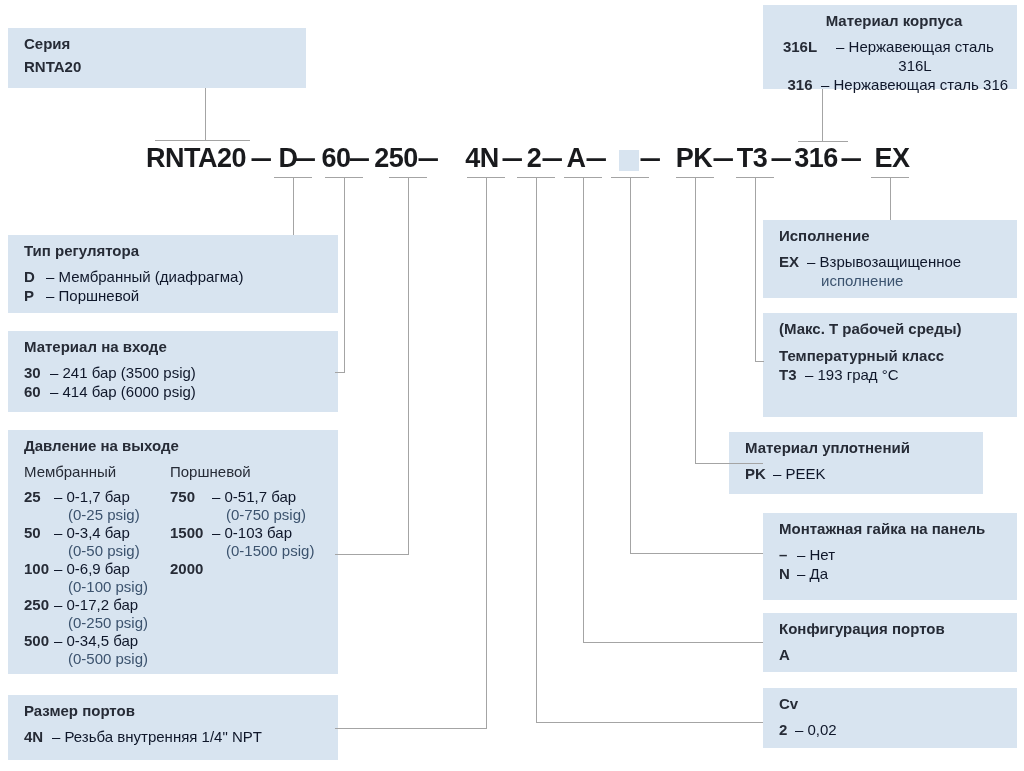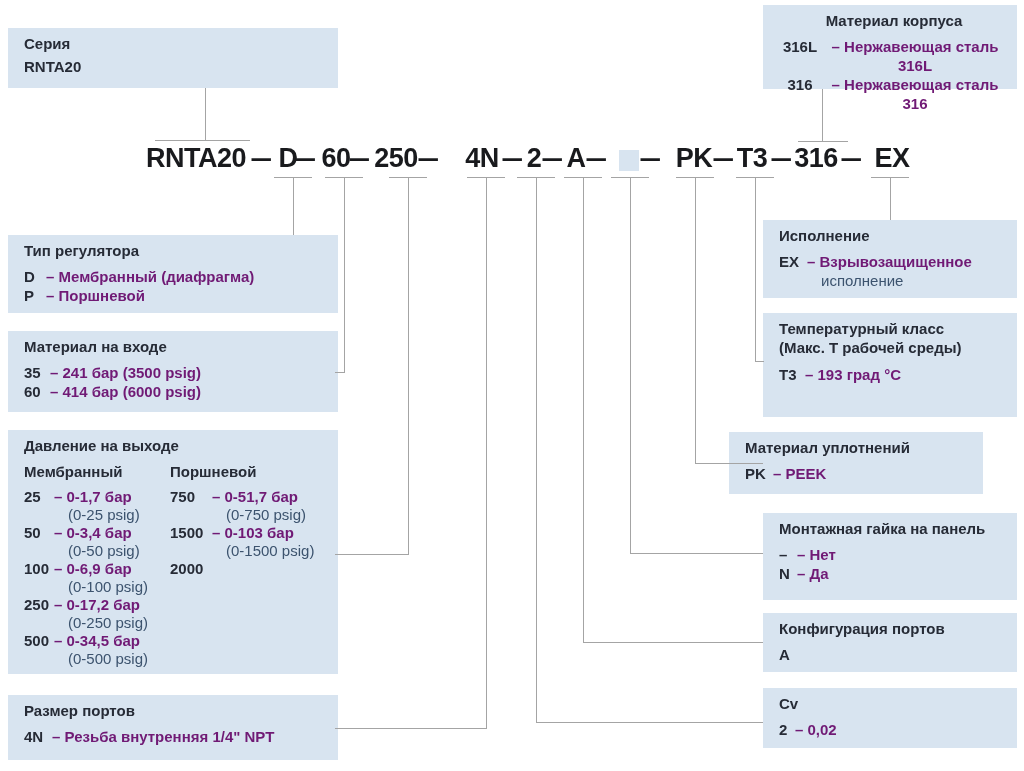--- a/index.html
+++ b/index.html
@@ -8,27 +8,27 @@
     font-family:"Liberation Sans",sans-serif;
     -webkit-font-smoothing:antialiased;
   }
   .box{
     position:absolute;background:#d8e4f0;box-sizing:border-box;
     padding:6px 8px 0 16px;color:#3c536e;font-size:15px;
   }
   .hdr{font-weight:bold;color:#262b36;line-height:19px;margin-bottom:7px;}
   .item{display:flex;line-height:19px;}
   .c{font-weight:bold;color:#262b36;flex:none;}
-  .d{color:#701a75;font-weight:bold;}
+  .d{color:#0f172a;}
   .dwrap{display:block;}
   .psig{display:block;margin-left:14px;}
   .cols{display:flex;}
   .col1{width:146px;flex:none;}
   .col2{flex:1;}
-  .subhdr{font-weight:bold;color:#262b36;line-height:19px;margin-bottom:7px;}
+  .subhdr{font-weight:normal;color:#262b36;line-height:19px;margin-bottom:7px;}
   .pitem{display:flex;line-height:18px;}
   .pitem .c{line-height:18px;}
   
   .w18{width:18px;} .w22{width:22px;} .w26{width:26px;} .w28{width:28px;}
   .w30{width:30px;} .w42{width:42px;} .w16{width:16px;}
   
   .code-seg,.code-dash{
     position:absolute;top:143px;transform:translateX(-50%);
     font-size:27px;font-weight:bold;color:#191a1d;letter-spacing:-0.5px;
     white-space:nowrap;line-height:30px;
@@ -36,21 +36,21 @@
   .code-dash{transform:translateX(-50%) scaleX(0.72);}
   .ph-square{
     position:absolute;top:150px;width:20px;height:21px;
     transform:translateX(-50%);background:#d8e4f0;
   }
   .line{position:absolute;background:#a4a4a4;}
 </style>
 </head>
 <body>
 
-<div class="box" style="left:8px;top:28px;width:330px;height:60px;">
+<div class="box" style="left:8px;top:28px;width:298px;height:60px;">
   <div class="hdr" style="margin-bottom:4px;">Серия</div>
   <div class="item">
       <span class="c">RNTA20</span>
     </div>
 </div>
 
 <div class="box" style="left:763px;top:5px;width:254px;height:84px;text-align:center;">
   <div class="hdr">Материал корпуса</div>
   <div class="item">
     <span class="c w42">316L</span>
@@ -70,21 +70,21 @@
   </div>
   <div class="item">
     <span class="c w22">P</span>
     <span class="d">– Поршневой</span>
   </div>
 </div>
 
 <div class="box" style="left:8px;top:331px;width:330px;height:81px;">
   <div class="hdr">Материал на входе</div>
   <div class="item">
-    <span class="c w26">35</span>
+    <span class="c w26">30</span>
     <span class="d">– 241 бар (3500 psig)</span>
   </div>
   <div class="item">
     <span class="c w26">60</span>
     <span class="d">– 414 бар (6000 psig)</span>
   </div>
 </div>
 
 <div class="box" style="left:8px;top:430px;width:330px;height:244px;">
   <div class="hdr">Давление на выходе</div>
@@ -142,22 +142,22 @@
   <div class="item">
     <span class="c w28">EX</span>
     <span class="dwrap">
       <span class="d">– Взрывозащищенное</span>
       <span class="psig">исполнение</span>
     </span>
   </div>
 </div>
 
 <div class="box" style="left:763px;top:313px;width:254px;height:104px;">
+  <div class="hdr" style="margin-bottom:8px;">(Макс. Т рабочей среды)</div>
   <div class="hdr" style="margin-bottom:0;">Температурный класс</div>
-  <div class="hdr" style="margin-bottom:8px;">(Макс. Т рабочей среды)</div>
   <div class="item">
     <span class="c w26">Т3</span>
     <span class="d">– 193 град °С</span>
   </div>
 </div>
 
 <div class="box" style="left:729px;top:432px;width:254px;height:62px;">
   <div class="hdr">Материал уплотнений</div>
   <div class="item">
     <span class="c w28">PK</span>

